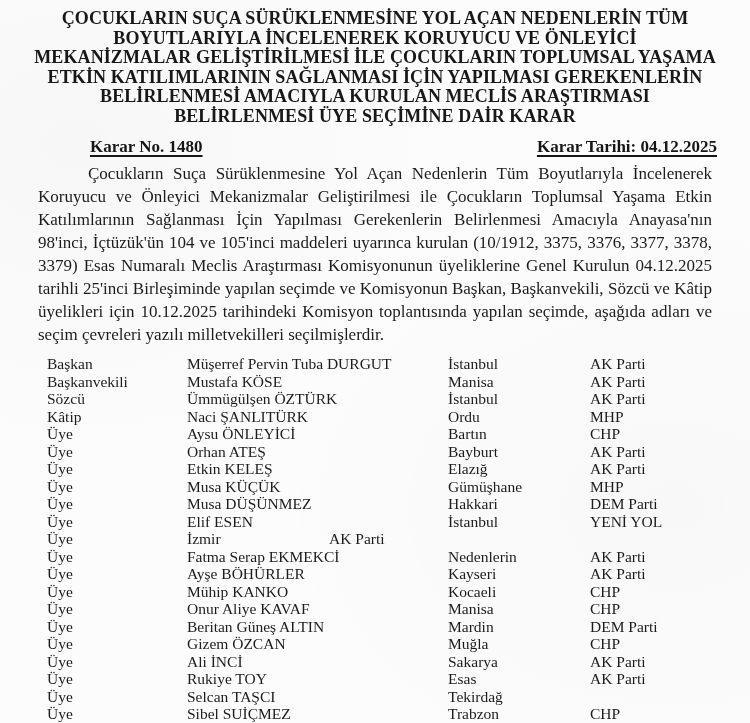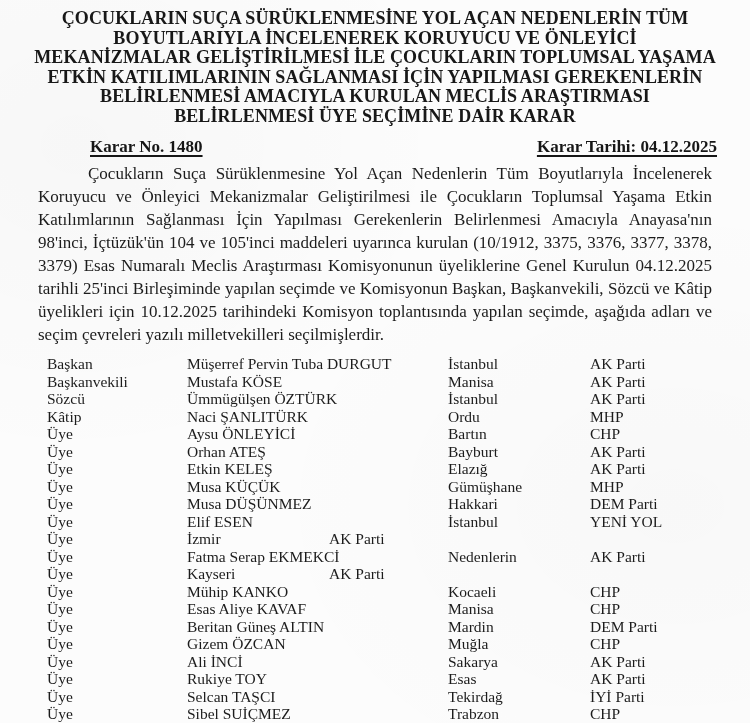--- a/index.html
+++ b/index.html
@@ -164,34 +164,35 @@
 
       <div class="member-row">
         <span class="col-role">Üye</span>
         <span class="col-name">Fatma Serap EKMEKCİ</span>
         <span class="col-city">Nedenlerin</span>
         <span class="col-party">AK Parti</span>
       </div>
 
       <div class="member-row">
         <span class="col-role">Üye</span>
+        <span class="col-name">Ayşe BÖHÜRLER</span>
         <span class="col-city">Kayseri</span>
         <span class="col-party">AK Parti</span>
       </div>
 
       <div class="member-row">
         <span class="col-role">Üye</span>
         <span class="col-name">Mühip KANKO</span>
         <span class="col-city">Kocaeli</span>
         <span class="col-party">CHP</span>
       </div>
 
       <div class="member-row">
         <span class="col-role">Üye</span>
-        <span class="col-name">Esas Aliye KAVAF</span>
+        <span class="col-name">Onur Aliye KAVAF</span>
         <span class="col-city">Manisa</span>
         <span class="col-party">CHP</span>
       </div>
 
       <div class="member-row">
         <span class="col-role">Üye</span>
         <span class="col-name">Beritan Güneş ALTIN</span>
         <span class="col-city">Mardin</span>
         <span class="col-party">DEM Parti</span>
       </div>
@@ -214,21 +215,20 @@
         <span class="col-role">Üye</span>
         <span class="col-name">Rukiye TOY</span>
         <span class="col-city">Esas</span>
         <span class="col-party">AK Parti</span>
       </div>
 
       <div class="member-row">
         <span class="col-role">Üye</span>
         <span class="col-name">Selcan TAŞCI</span>
         <span class="col-city">Tekirdağ</span>
-        <span class="col-party">İYİ Parti</span>
       </div>
 
       <div class="member-row">
         <span class="col-role">Üye</span>
         <span class="col-name">Sibel SUİÇMEZ</span>
         <span class="col-city">Trabzon</span>
         <span class="col-party">CHP</span>
       </div>
 
       <div class="member-row">

